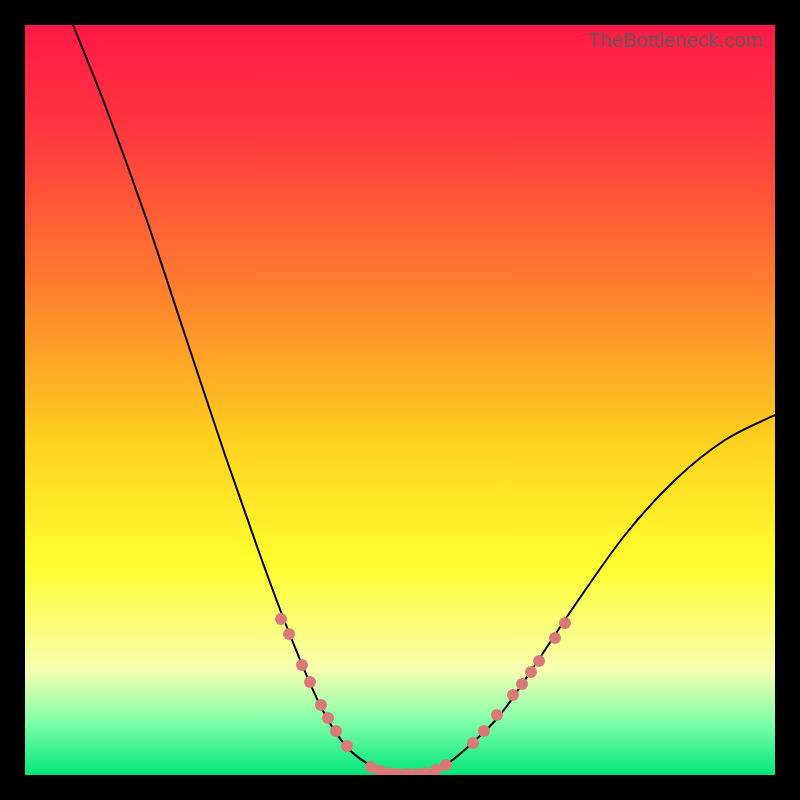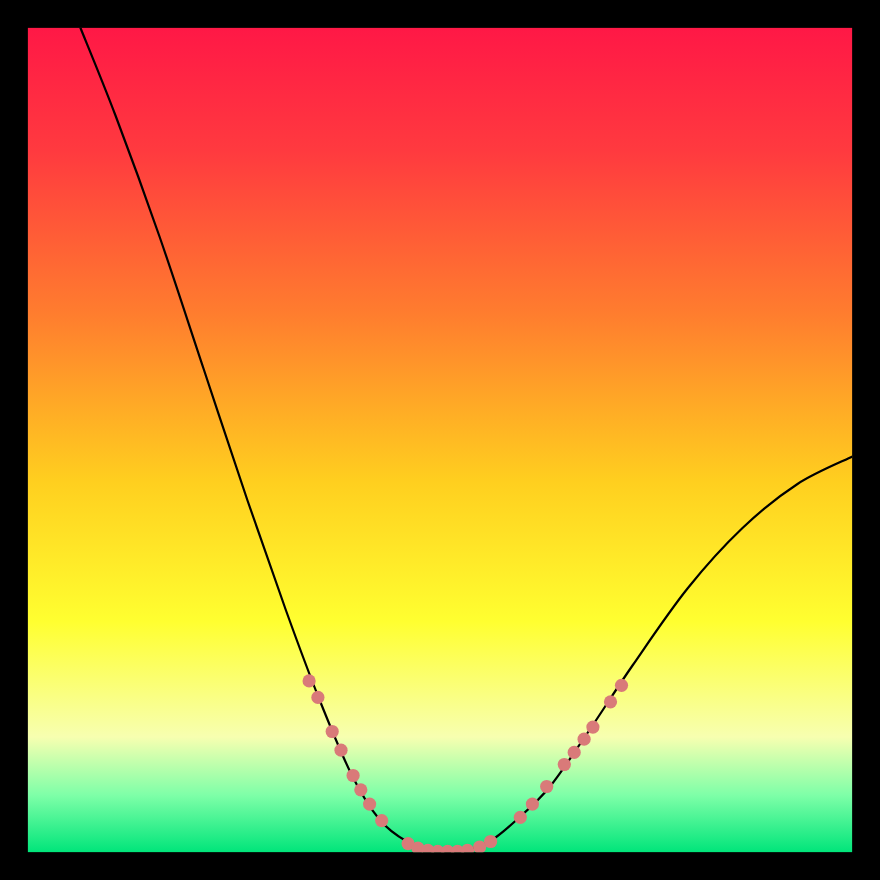--- a/index.html
+++ b/index.html
@@ -98,14 +98,15 @@
           <circle cx="472" cy="690" r="6" fill="#d97a79"></circle>
           <circle cx="488" cy="670" r="6" fill="#d97a79"></circle>
           <circle cx="497" cy="659" r="6" fill="#d97a79"></circle>
           <circle cx="506" cy="647" r="6" fill="#d97a79"></circle>
           <circle cx="514" cy="636" r="6" fill="#d97a79"></circle>
           <circle cx="530" cy="613" r="6" fill="#d97a79"></circle>
           <circle cx="540" cy="598" r="6" fill="#d97a79"></circle>
         </g>
     </svg>
 
+    <div class="watermark">TheBottleneck.com</div>
   </div>
 </div>
 
 </body></html>

